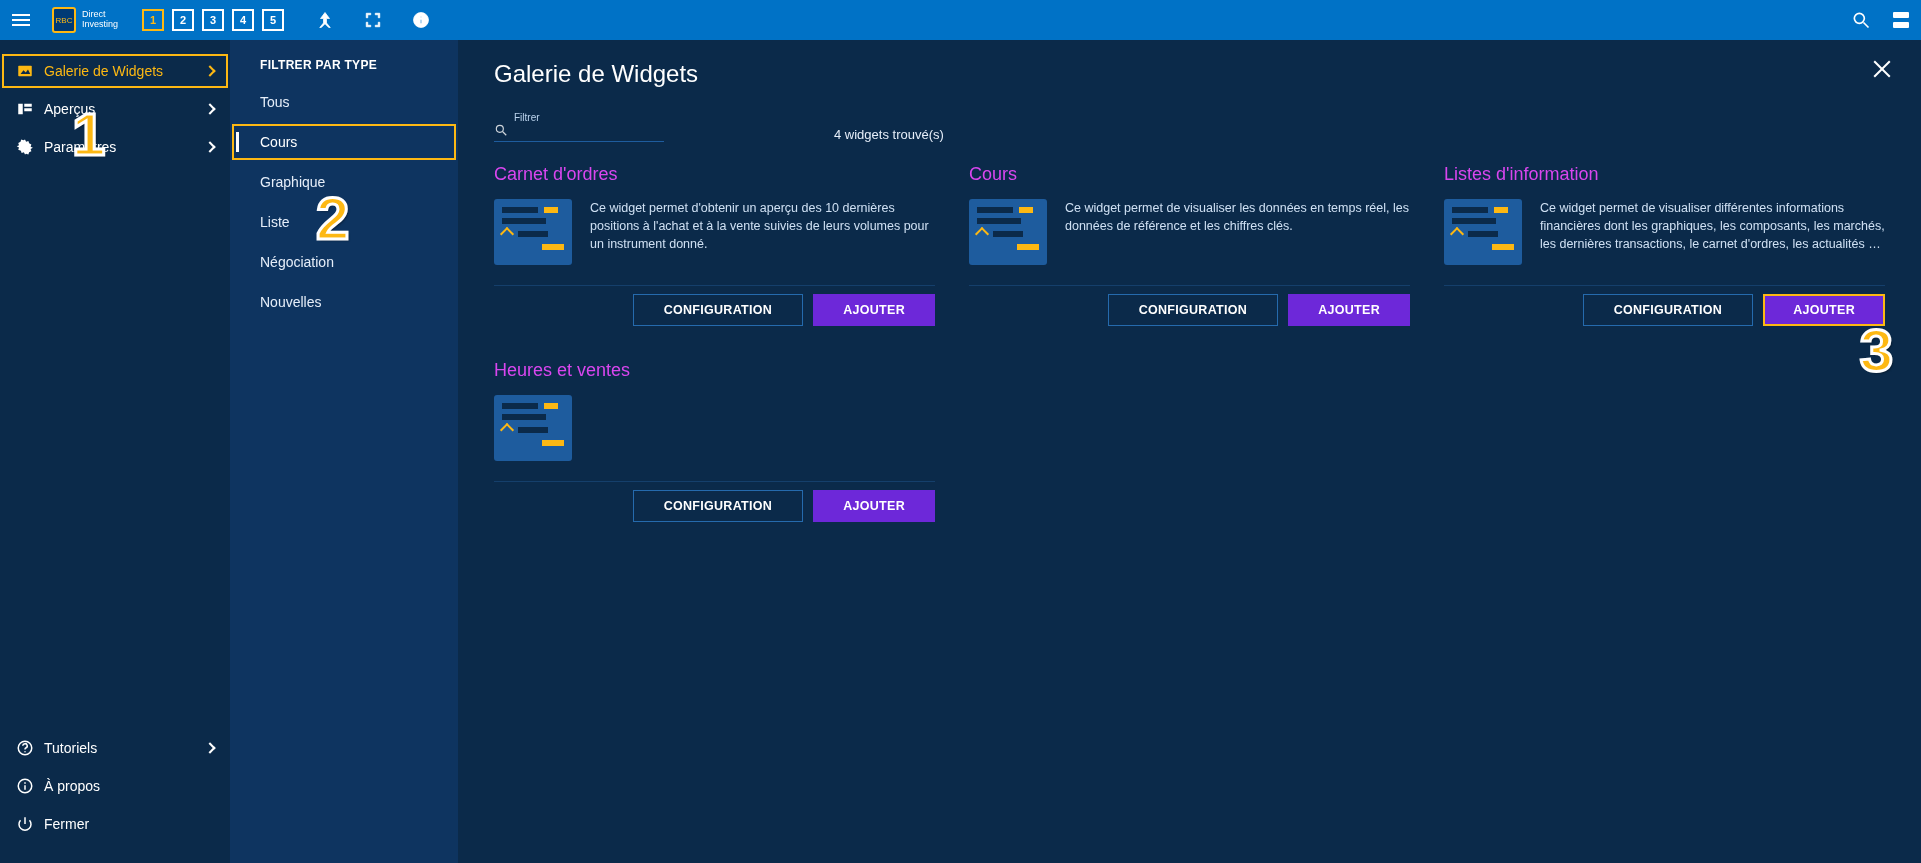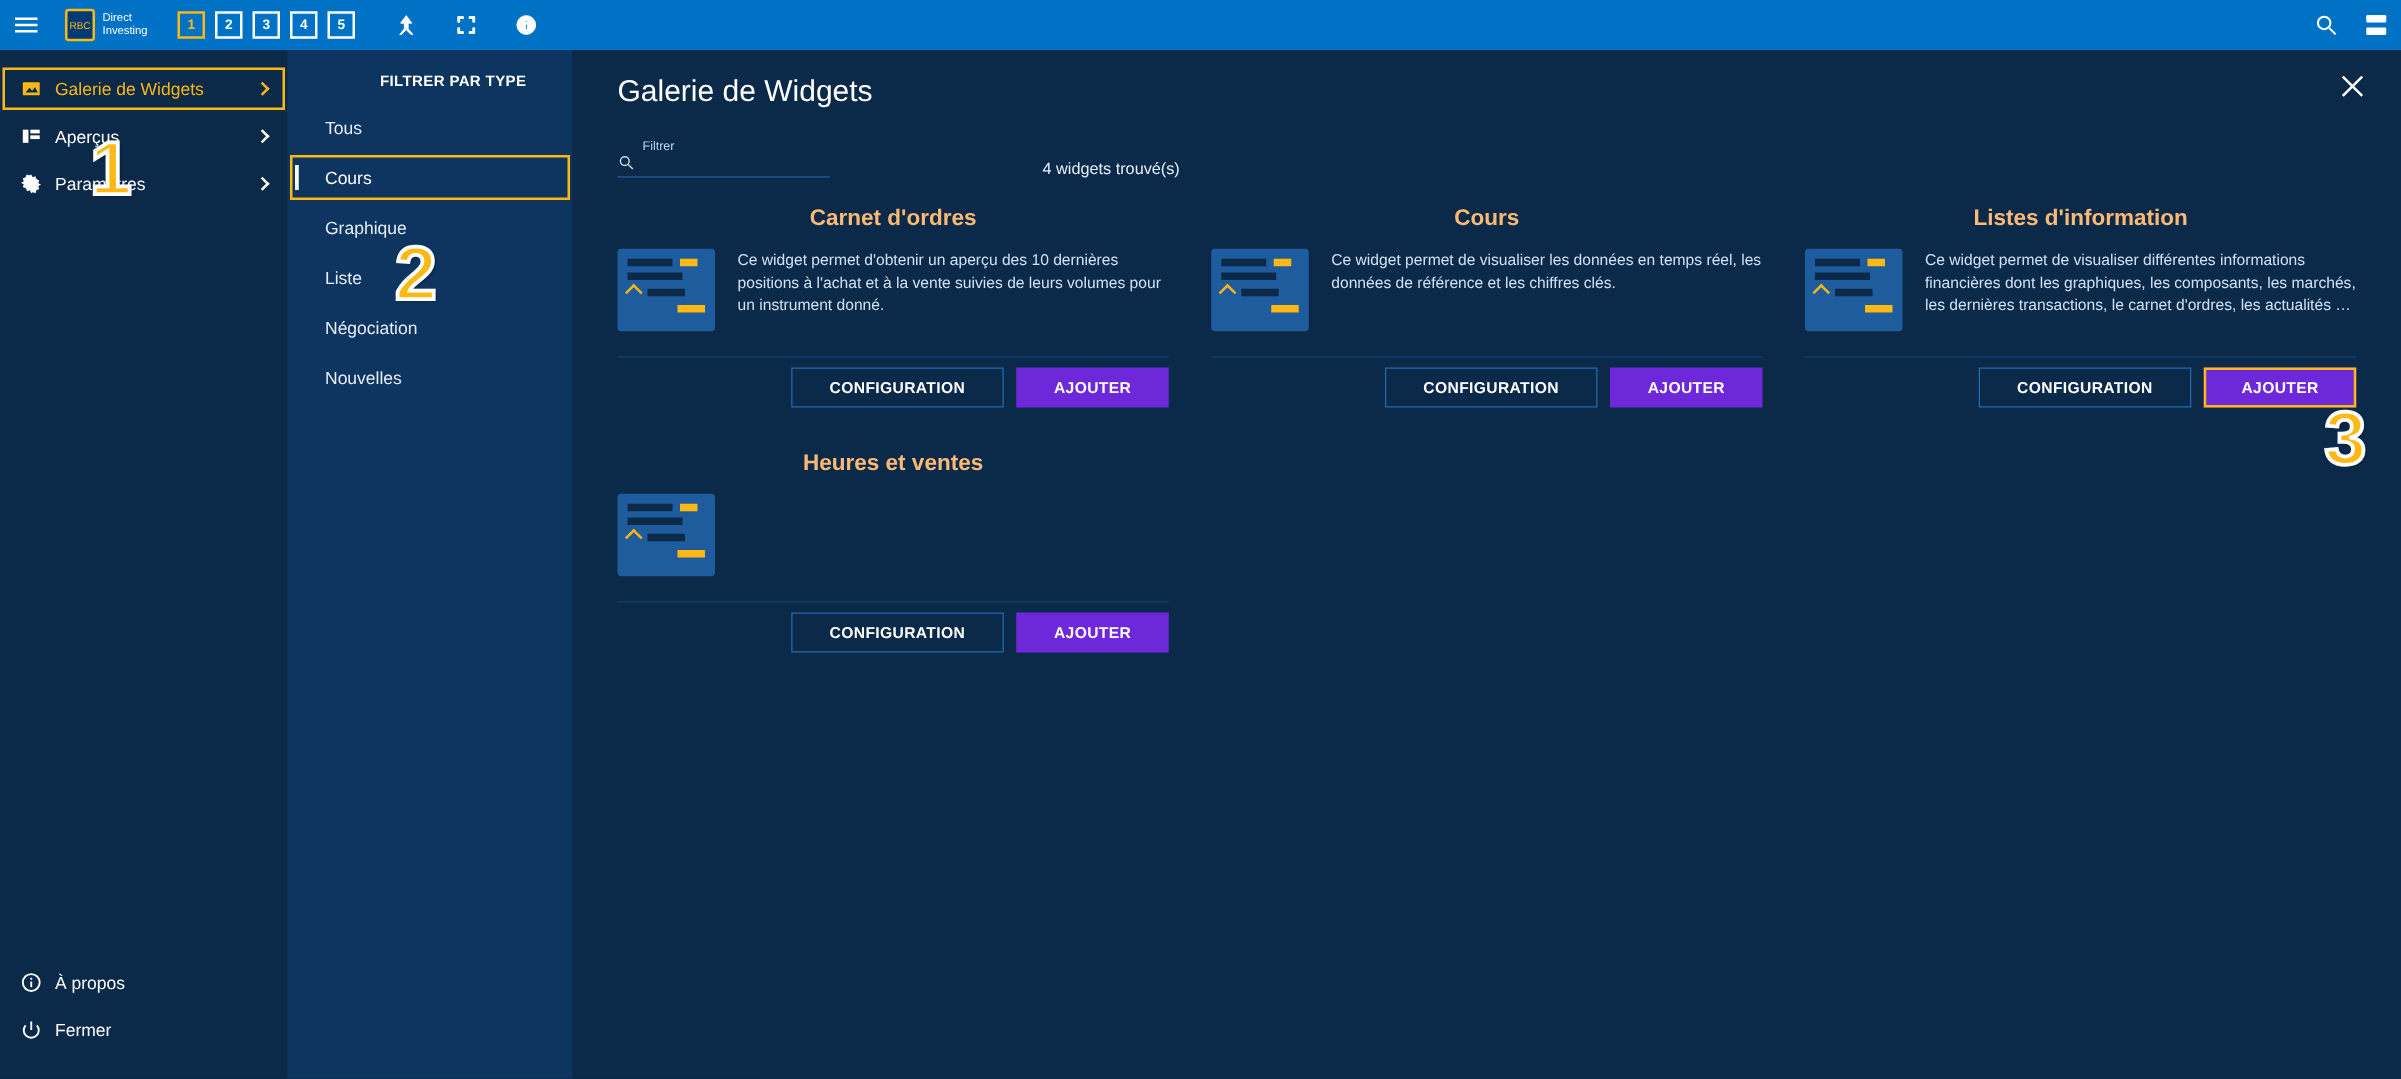--- a/index.html
+++ b/index.html
@@ -80,21 +80,20 @@
   .filtercol {
     width:228px;
     background:#0e3460;
     padding-top:18px;
     color:#fff;
     font-size:14px;
   }
   .filter-title {
     font-size:12px; font-weight:bold; letter-spacing:0.3px;
     padding:0 30px 10px 30px;
-    margin-left:44px;
   }
   .filter-item {
     padding:12px 30px;
     cursor:pointer; color:#e6eef9;
     position:relative;
   }
   .filter-item.selected {
     outline:2px solid #fdb813;
     outline-offset:-4px;
     color:#fff;
@@ -129,21 +128,21 @@
   .search-field svg { width:14px; height:14px; fill:#fff; opacity:0.8; margin-bottom:4px; }
   .search-input-wrap { display:flex; flex-direction:column; }
   .search-label { font-size:10px; color:#bcd4ee; }
   .search-input { background:transparent; border:none; outline:none; color:#fff; font-size:13px; height:18px; width:140px; }
   .count-text { font-size:13px; color:#e6eef9; }
 
   .card-grid { display:grid; grid-template-columns:repeat(3, 1fr); column-gap:34px; row-gap:34px; }
   .card {
     display:flex; flex-direction:column;
   }
-  .card-title { font-size:18px; font-weight:700; margin-bottom:14px; color:#fdba74;text-align:center; }
+  .card-title { font-size:18px; font-weight:400; margin-bottom:14px; color:#d946ef; }
   .card-body { display:flex; gap:18px; }
   .thumb {
     width:78px; height:66px; background:#1e5c9e;
     border-radius:3px; padding:8px; display:flex; flex-direction:column; gap:5px;
   }
   .thumb .row1 { display:flex; gap:6px; }
   .thumb .bar-a { width:36px; height:6px; background:#0b2a4a; }
   .thumb .bar-y { width:14px; height:6px; background:#fdb813; }
   .thumb .row2 .bar-a { width:44px; }
   .thumb .row3 { display:flex; gap:6px; align-items:center; }
@@ -247,20 +246,29 @@
           </svg>
         <span class="lbl">Paramètres</span>
         <span class="chev"></span>
       </div>
       <div class="callout" style="left:72px; top:48px;">1</div>
     </div>
     <div class="side-bottom">
       <div class="side-item">
         <svg class="icon" viewBox="0 0 24 24">
             <circle cx="12" cy="12" r="9" fill="none" stroke="#fff" stroke-width="2"></circle>
+            <path d="M9 9a3 3 0 1 1 4 3c-1 .5-1 1-1 2" fill="none" stroke="#fff" stroke-width="2"></path>
+            <circle cx="12" cy="17" r="1" fill="#fff"></circle>
+          </svg>
+        <span class="lbl">Tutoriels</span>
+        <span class="chev"></span>
+      </div>
+      <div class="side-item">
+        <svg class="icon" viewBox="0 0 24 24">
+            <circle cx="12" cy="12" r="9" fill="none" stroke="#fff" stroke-width="2"></circle>
             <rect x="11" y="11" width="2" height="6" fill="#fff"></rect>
             <rect x="11" y="7" width="2" height="2" fill="#fff"></rect>
           </svg>
         <span class="lbl">À propos</span>
       </div>
       <div class="side-item">
         <svg class="icon" viewBox="0 0 24 24">
             <path d="M12 3v9" stroke="#fff" stroke-width="2" fill="none"></path>
             <path d="M6 7a8 8 0 1 0 12 0" stroke="#fff" stroke-width="2" fill="none"></path>
           </svg>

